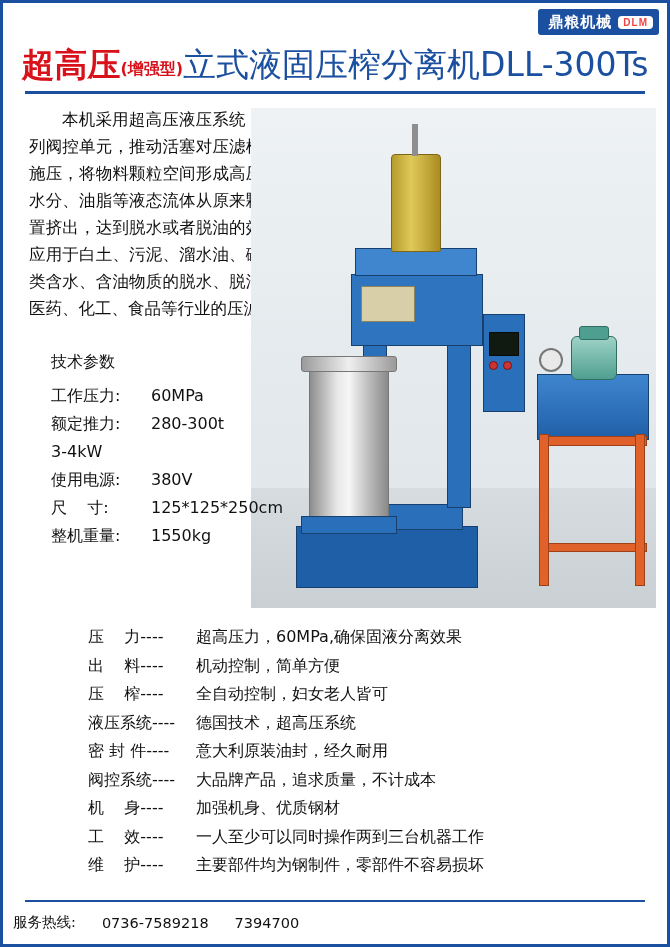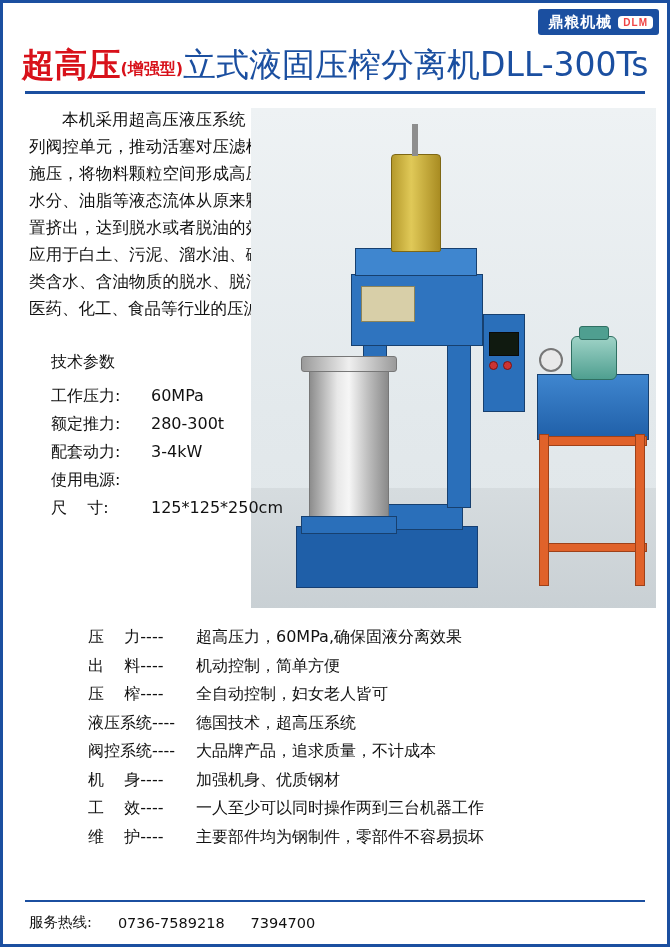--- a/index.html
+++ b/index.html
@@ -187,21 +187,21 @@
     font-size:16px;line-height:28.5px;color:#111;
   }
   .feat-row{display:flex;white-space:nowrap;margin-left:37px;}
   .feat-k{width:108px;white-space:pre;}
   .feat-v{flex:1;}
   
   .footer-rule{
     position:absolute;bottom:42px;left:22px;right:22px;height:2px;background:#1b4fa0;
   }
   .footer{
-    position:absolute;bottom:12px;left:26px;right:26px;
+    position:absolute;bottom:12px;left:10px;right:26px;
     font-size:14.5px;color:#111;
     display:flex;gap:26px;align-items:center;
   }
 </style>
 </head>
 <body>
 
 <div class="page">
 
   <div class="brand-bar">
@@ -255,48 +255,56 @@
     <div class="spec-title">技术参数</div>
     <div class="spec-row">
       <span class="spec-label">工作压力:</span>
       <span class="spec-val">60MPa</span>
     </div>
     <div class="spec-row">
       <span class="spec-label">额定推力:</span>
       <span class="spec-val">280-300t</span>
     </div>
     <div class="spec-row">
-      <span class="spec-label">配套动力:</span>
       <span class="spec-val">3-4kW</span>
     </div>
     <div class="spec-row">
       <span class="spec-label">使用电源:</span>
+      <span class="spec-val">380V</span>
     </div>
     <div class="spec-row">
       <span class="spec-label">尺    寸:</span>
       <span class="spec-val">125*125*250cm</span>
     </div>
+    <div class="spec-row">
+      <span class="spec-label">整机重量:</span>
+      <span class="spec-val">1550kg</span>
+    </div>
   </div>
 
   <div class="features">
     <div class="feat-row">
       <span class="feat-k">压    力----</span>
       <span class="feat-v">超高压力，60MPa,确保固液分离效果</span>
     </div>
     <div class="feat-row">
       <span class="feat-k">出    料----</span>
       <span class="feat-v">机动控制，简单方便</span>
     </div>
     <div class="feat-row">
       <span class="feat-k">压    榨----</span>
       <span class="feat-v">全自动控制，妇女老人皆可</span>
     </div>
     <div class="feat-row">
       <span class="feat-k">液压系统----</span>
       <span class="feat-v">德国技术，超高压系统</span>
+    </div>
+    <div class="feat-row">
+      <span class="feat-k">密 封 件----</span>
+      <span class="feat-v">意大利原装油封，经久耐用</span>
     </div>
     <div class="feat-row">
       <span class="feat-k">阀控系统----</span>
       <span class="feat-v">大品牌产品，追求质量，不计成本</span>
     </div>
     <div class="feat-row">
       <span class="feat-k">机    身----</span>
       <span class="feat-v">加强机身、优质钢材</span>
     </div>
     <div class="feat-row">

